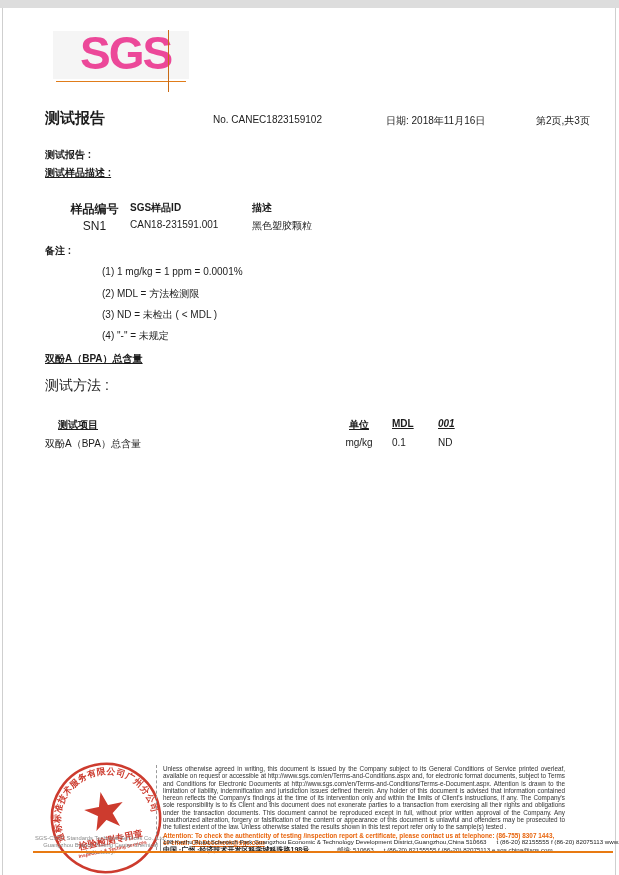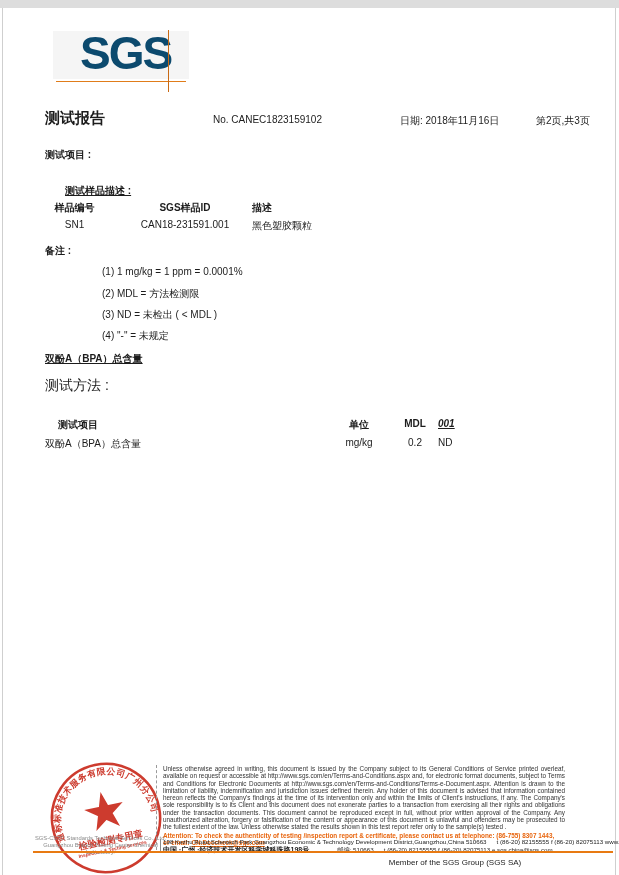--- a/index.html
+++ b/index.html
@@ -9,55 +9,55 @@
     font-family:"Liberation Sans", sans-serif;
     color:#1c1c1c;
   }
   
   .edge-top{position:absolute;left:0;top:0;width:619px;height:8px;background:#dddddd;}
   .edge-left{position:absolute;left:2px;top:8px;width:1px;height:867px;background:#cfcfcf;}
   .edge-right{position:absolute;left:615px;top:8px;width:1px;height:867px;background:#cfcfcf;}
 
   
   .logo-box{position:absolute;left:53px;top:31px;width:136px;height:48px;background:#f5f5f5;}
-  .logo-text{position:absolute;left:80px;top:27px;font-size:46px;font-weight:bold;color:#0c4a6e;letter-spacing:-2px;line-height:52px;}
+  .logo-text{position:absolute;left:80px;top:27px;font-size:46px;font-weight:bold;color:#ec4899;letter-spacing:-2px;line-height:52px;}
   .logo-hline{position:absolute;left:56px;top:81px;width:130px;height:1px;background:#e07c1a;}
   .logo-vline{position:absolute;left:168px;top:30px;width:1px;height:62px;background:#c96a14;}
 
   .doc-title{position:absolute;left:45px;top:109px;font-size:15px;font-weight:bold;}
   .report-no{position:absolute;left:213px;top:114px;font-size:10px;}
-  .report-date{position:absolute;left:400px;top:114px;font-size:10px;}
+  .report-date{position:absolute;left:386px;top:114px;font-size:10px;}
   .page-info{position:absolute;left:536px;top:114px;font-size:10px;}
 
   .lbl{font-size:10px;font-weight:bold;}
   .results-label{position:absolute;left:45px;top:148px;}
-  .sample-heading{position:absolute;left:45px;top:184px;text-decoration:underline;margin-left:20px;}
+  .sample-heading{position:absolute;left:45px;top:166px;text-decoration:underline;}
 
-  .st-col1{position:absolute;left:32px;width:85px;text-align:center;font-size:10px;}
-  .st-col2{position:absolute;left:130px;width:110px;text-align:center;font-size:10px;}
+  .st-col1{position:absolute;left:52px;width:85px;text-align:center;font-size:12px;}
+  .st-col2{position:absolute;left:130px;width:110px;text-align:left;font-size:10px;}
   .st-col3{position:absolute;left:252px;font-size:10px;}
   .st-head{font-weight:bold;}
   .row-head{top:201px;}
   .row-data{top:219px;}
 
   .notes-heading{position:absolute;left:45px;top:244px;}
   .note-line{position:absolute;left:102px;font-size:10px;}
 
   .bpa-heading{position:absolute;left:45px;top:352px;font-size:10px;font-weight:bold;text-decoration:underline;}
   .method-label{position:absolute;left:45px;top:377px;font-size:14px;}
   .method-text{position:absolute;left:102px;top:374px;width:470px;font-size:10px;line-height:20px;}
 
   .rt-item{position:absolute;left:58px;font-size:10px;}
   .rt-item-data{position:absolute;left:45px;font-size:10px;}
   .rt-unit{position:absolute;left:333px;width:52px;text-align:center;font-size:10px;}
-  .rt-mdl{position:absolute;left:392px;width:46px;text-align:center;font-size:10px;}
+  .rt-mdl{position:absolute;left:392px;width:46px;text-align:left;font-size:10px;}
   .rt-001{position:absolute;left:438px;width:48px;text-align:left;font-size:10px;}
   .rt-head-row{top:418px;}
   .rt-data-row{top:437px;}
-  .u{font-weight:bold;}
+  .u{text-decoration:underline;font-weight:bold;}
   .ui{text-decoration:underline;font-style:italic;font-weight:bold;}
 
   
   .stamp{position:absolute;left:47px;top:759px;width:118px;height:118px;transform:rotate(-12deg);opacity:0.92;}
   .stamp-company{position:absolute;left:28px;top:835px;width:145px;text-align:center;font-size:5.8px;line-height:7px;color:#8a8a8a;}
   .footer-sep{position:absolute;left:156px;top:765px;height:85px;border-left:1px dashed #9a9a9a;}
   .footer-text{position:absolute;left:163px;top:765px;width:402px;}
   .disclaimer{font-size:6.35px;line-height:7.3px;color:#333;text-align:justify;}
   .attention{font-size:6.4px;line-height:7.4px;color:#e8650e;font-weight:bold;margin-top:1px;}
   .email-link{text-decoration:underline;}
@@ -80,21 +80,21 @@
   <div class="logo-box"></div>
   <div class="logo-text">SGS</div>
   <div class="logo-hline"></div>
   <div class="logo-vline"></div>
 
   <div class="doc-title">测试报告</div>
   <div class="report-no">No. CANEC1823159102</div>
   <div class="report-date">日期: 2018年11月16日</div>
   <div class="page-info">第2页,共3页</div>
 
-  <div class="lbl results-label" style="position:absolute;">测试项目 :</div>
+  <div class="lbl results-label" style="position:absolute;">测试报告 :</div>
 
   <div class="lbl sample-heading" style="position:absolute;">测试样品描述 :</div>
 
   <div class="st-col1 st-head row-head">样品编号</div>
   <div class="st-col2 st-head row-head">SGS样品ID</div>
   <div class="st-col3 st-head row-head">描述</div>
 
   <div class="st-col1 row-data">SN1</div>
   <div class="st-col2 row-data">CAN18-231591.001</div>
   <div class="st-col3 row-data">黑色塑胶颗粒</div>
@@ -108,21 +108,21 @@
   <div class="bpa-heading">双酚A（BPA）总含量</div>
   <div class="method-label">测试方法 :</div>
 
   <div class="rt-item rt-head-row u">测试项目</div>
   <div class="rt-unit rt-head-row"><span class="u">单位</span></div>
   <div class="rt-mdl rt-head-row"><span class="u">MDL</span></div>
   <div class="rt-001 rt-head-row"><span class="ui">001</span></div>
 
   <div class="rt-item-data rt-data-row">双酚A（BPA）总含量</div>
   <div class="rt-unit rt-data-row">mg/kg</div>
-  <div class="rt-mdl rt-data-row">0.2</div>
+  <div class="rt-mdl rt-data-row">0.1</div>
   <div class="rt-001 rt-data-row">ND</div>
 
   <svg class="stamp" viewBox="0 0 120 120">
     <circle cx="60" cy="60" r="55" fill="none" stroke="#c92b1d" stroke-width="2.6"></circle>
     <polygon points="60,33 72.3,71 40,47.5 80,47.5 47.7,71" fill="#c92b1d"></polygon>
     <defs>
       <path id="arcPath" d="M 15,76 A 47,47 0 1 1 105,76" fill="none"></path>
     </defs>
     <text font-size="9" fill="#c92b1d" font-weight="bold" letter-spacing="0.5">
       <textPath href="#arcPath" startOffset="2">通标标准技术服务有限公司广州分公司</textPath>
@@ -146,15 +146,14 @@
     </div>
   </div>
 
   <div class="addr-bar"></div>
   <div class="addr-block">
     <div><span>198 Kezhu Road,Scientech Park Guangzhou Economic &amp; Technology Development District,Guangzhou,China 510663</span><span class="addr-gap"></span><span>t (86-20) 82155555   f (86-20) 82075113   www.sgsgroup.com.cn</span></div>
     <div><span class="addr-cn-name">中国 ·广州 ·经济技术开发区科学城科珠路198号</span><span class="addr-gap" style="width:28px;"></span><span>邮编: 510663</span><span class="addr-gap"></span><span>t (86-20) 82155555   f (86-20) 82075113   e  sgs.china@sgs.com</span></div>
   </div>
 
   <div class="orange-rule"></div>
-  <div class="member-line">Member of the SGS Group (SGS SA)</div>
 
 </div>
 
 </body></html>

